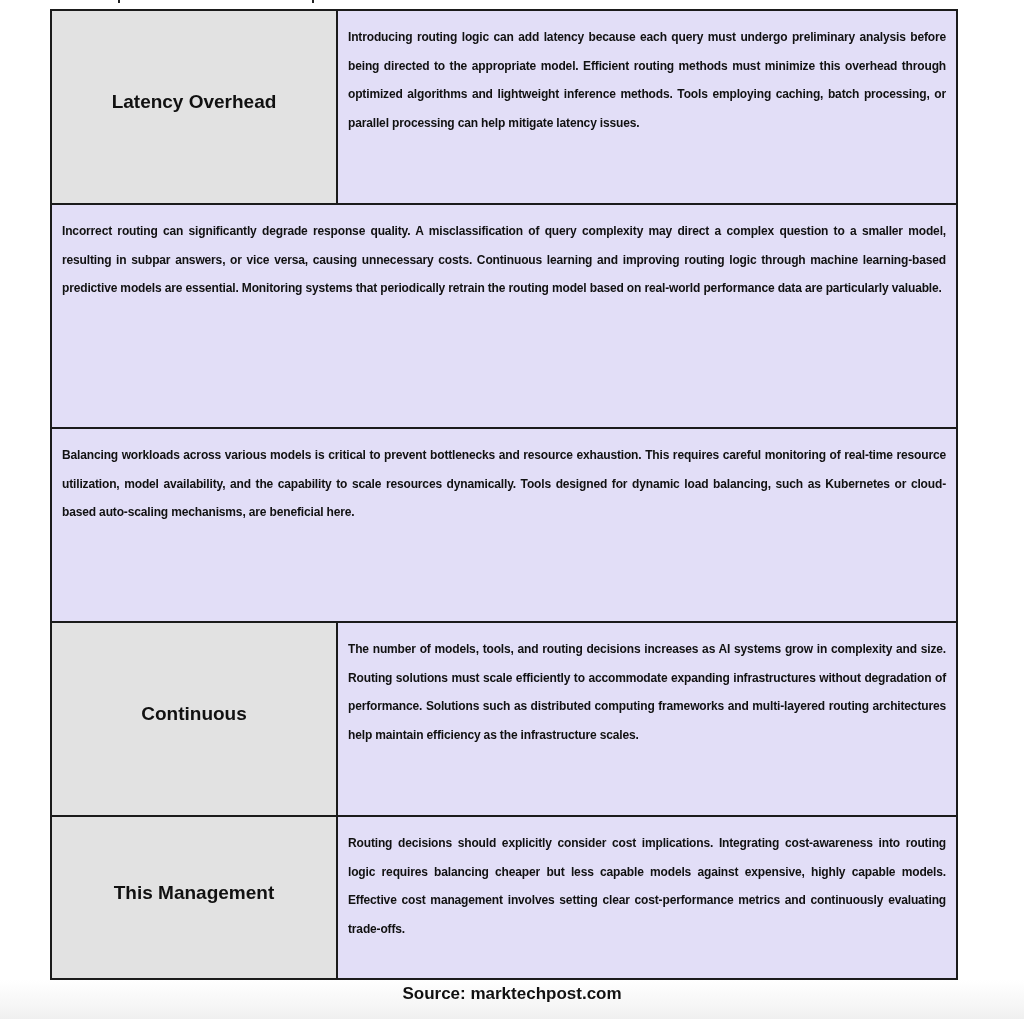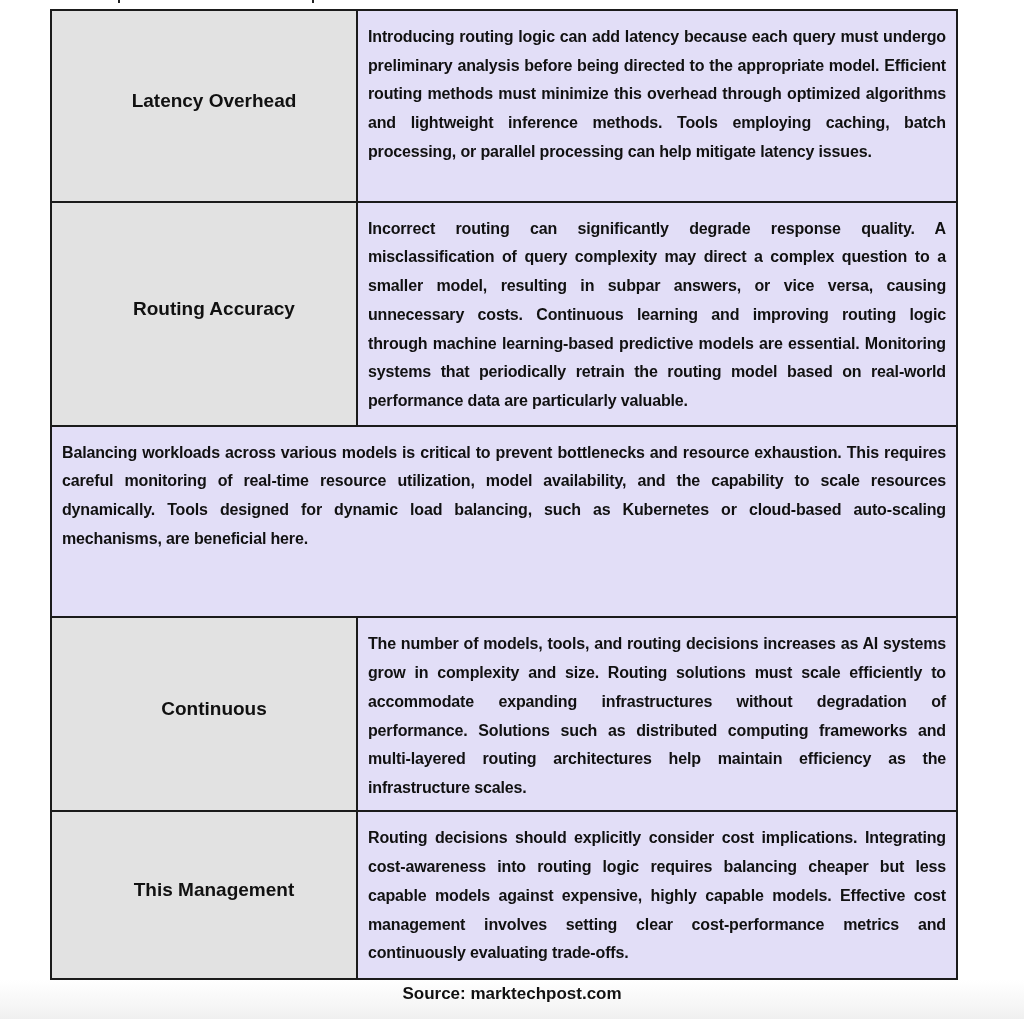--- a/index.html
+++ b/index.html
@@ -58,29 +58,28 @@
       border-right: 2px solid #1b1b1b;
       box-sizing: border-box;
       display: flex;
       align-items: center;
       justify-content: center;
       text-align: center;
       font-weight: bold;
       font-size: 19px;
       color: #111;
       padding-bottom: 10px;
-      margin-left: 20px;
     }
     .cell-desc {
       flex: 1 1 auto;
       background: #e2def7;
       box-sizing: border-box;
       padding: 12px 10px 10px 10px;
       font-weight: bold;
-      font-size: 16px;
+      font-size: 12px;
       line-height: 28.7px;
       text-align: justify;
       color: #111;
       letter-spacing: -0.15px;
     }
     .footer {
       position: absolute;
       left: 0;
       top: 980px;
       width: 1024px;
@@ -109,23 +108,20 @@
 <div class="table-wrap">
   <div class="row" style="height:194px;">
     <div class="cell-label">
       <span>Latency Overhead</span>
     </div>
     <div class="cell-desc">
       <span>Introducing routing logic can add latency because each query must undergo preliminary analysis before being directed to the appropriate model. Efficient routing methods must minimize this overhead through optimized algorithms and lightweight inference methods. Tools employing caching, batch processing, or parallel processing can help mitigate latency issues.</span>
     </div>
   </div>
   <div class="row" style="height:224px;">
-    <div class="cell-label">
-      <span>Routing Accuracy</span>
-    </div>
     <div class="cell-desc">
       <span>Incorrect routing can significantly degrade response quality. A misclassification of query complexity may direct a complex question to a smaller model, resulting in subpar answers, or vice versa, causing unnecessary costs. Continuous learning and improving routing logic through machine learning-based predictive models are essential. Monitoring systems that periodically retrain the routing model based on real-world performance data are particularly valuable.</span>
     </div>
   </div>
   <div class="row" style="height:194px;">
     <div class="cell-desc">
       <span>Balancing workloads across various models is critical to prevent bottlenecks and resource exhaustion. This requires careful monitoring of real-time resource utilization, model availability, and the capability to scale resources dynamically. Tools designed for dynamic load balancing, such as Kubernetes or cloud-based auto-scaling mechanisms, are beneficial here.</span>
     </div>
   </div>
   <div class="row" style="height:194px;">

